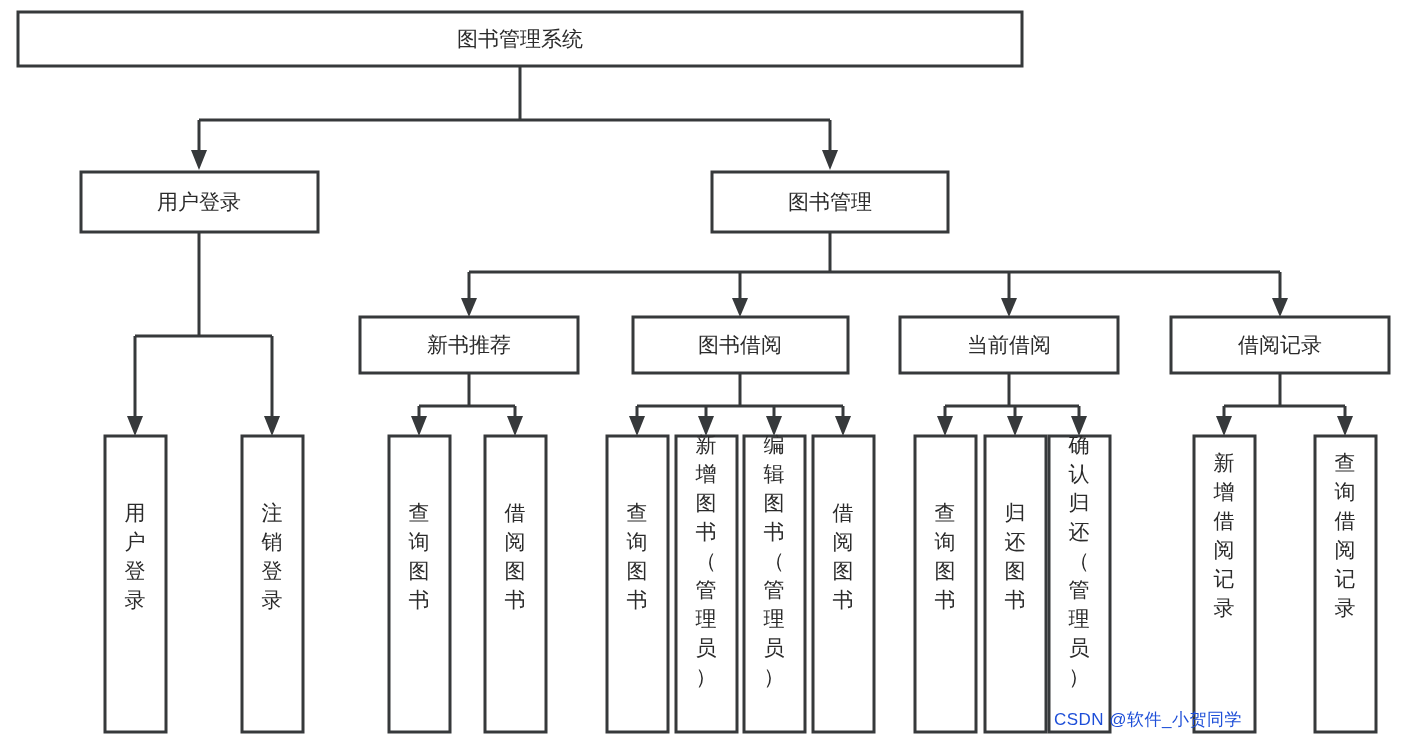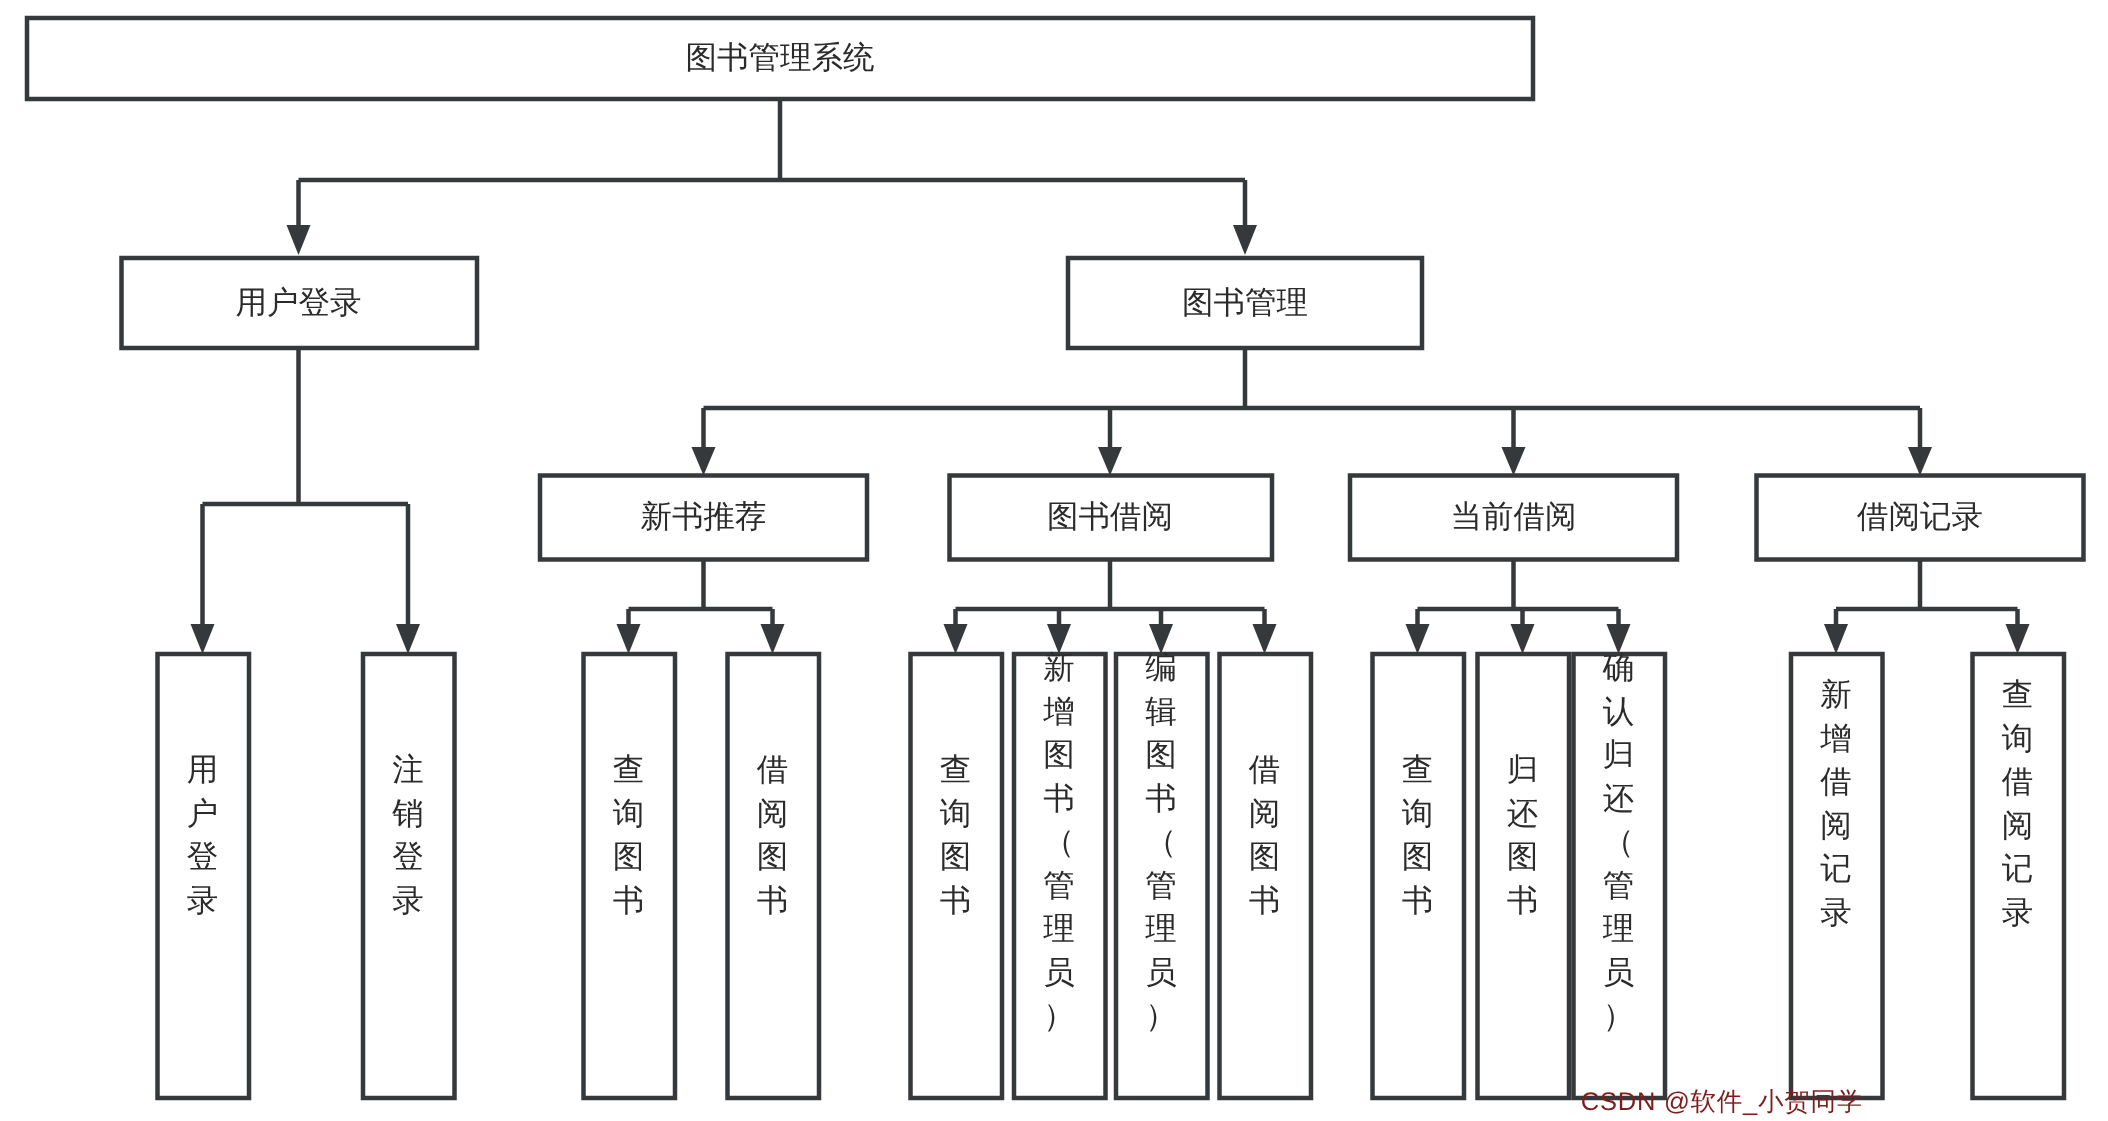--- a/index.html
+++ b/index.html
@@ -50,22 +50,22 @@
   }
   .node-label-v {
     fill: #2b2b2b;
     font-family: "Liberation Sans", sans-serif;
     font-size: 21px;
     text-anchor: middle;
   }
   .watermark {
     position: absolute;
     right: 14px;
-    bottom: 1px;
-    color: #7f1d1d;
+    bottom: 16px;
+    color: #1d4ed8;
     font-size: 17px;
     font-family: "Liberation Sans", sans-serif;
     letter-spacing: 0.5px;
     white-space: nowrap;
     user-select: none;
   }
 </style>
 </head>
 <body>
 

